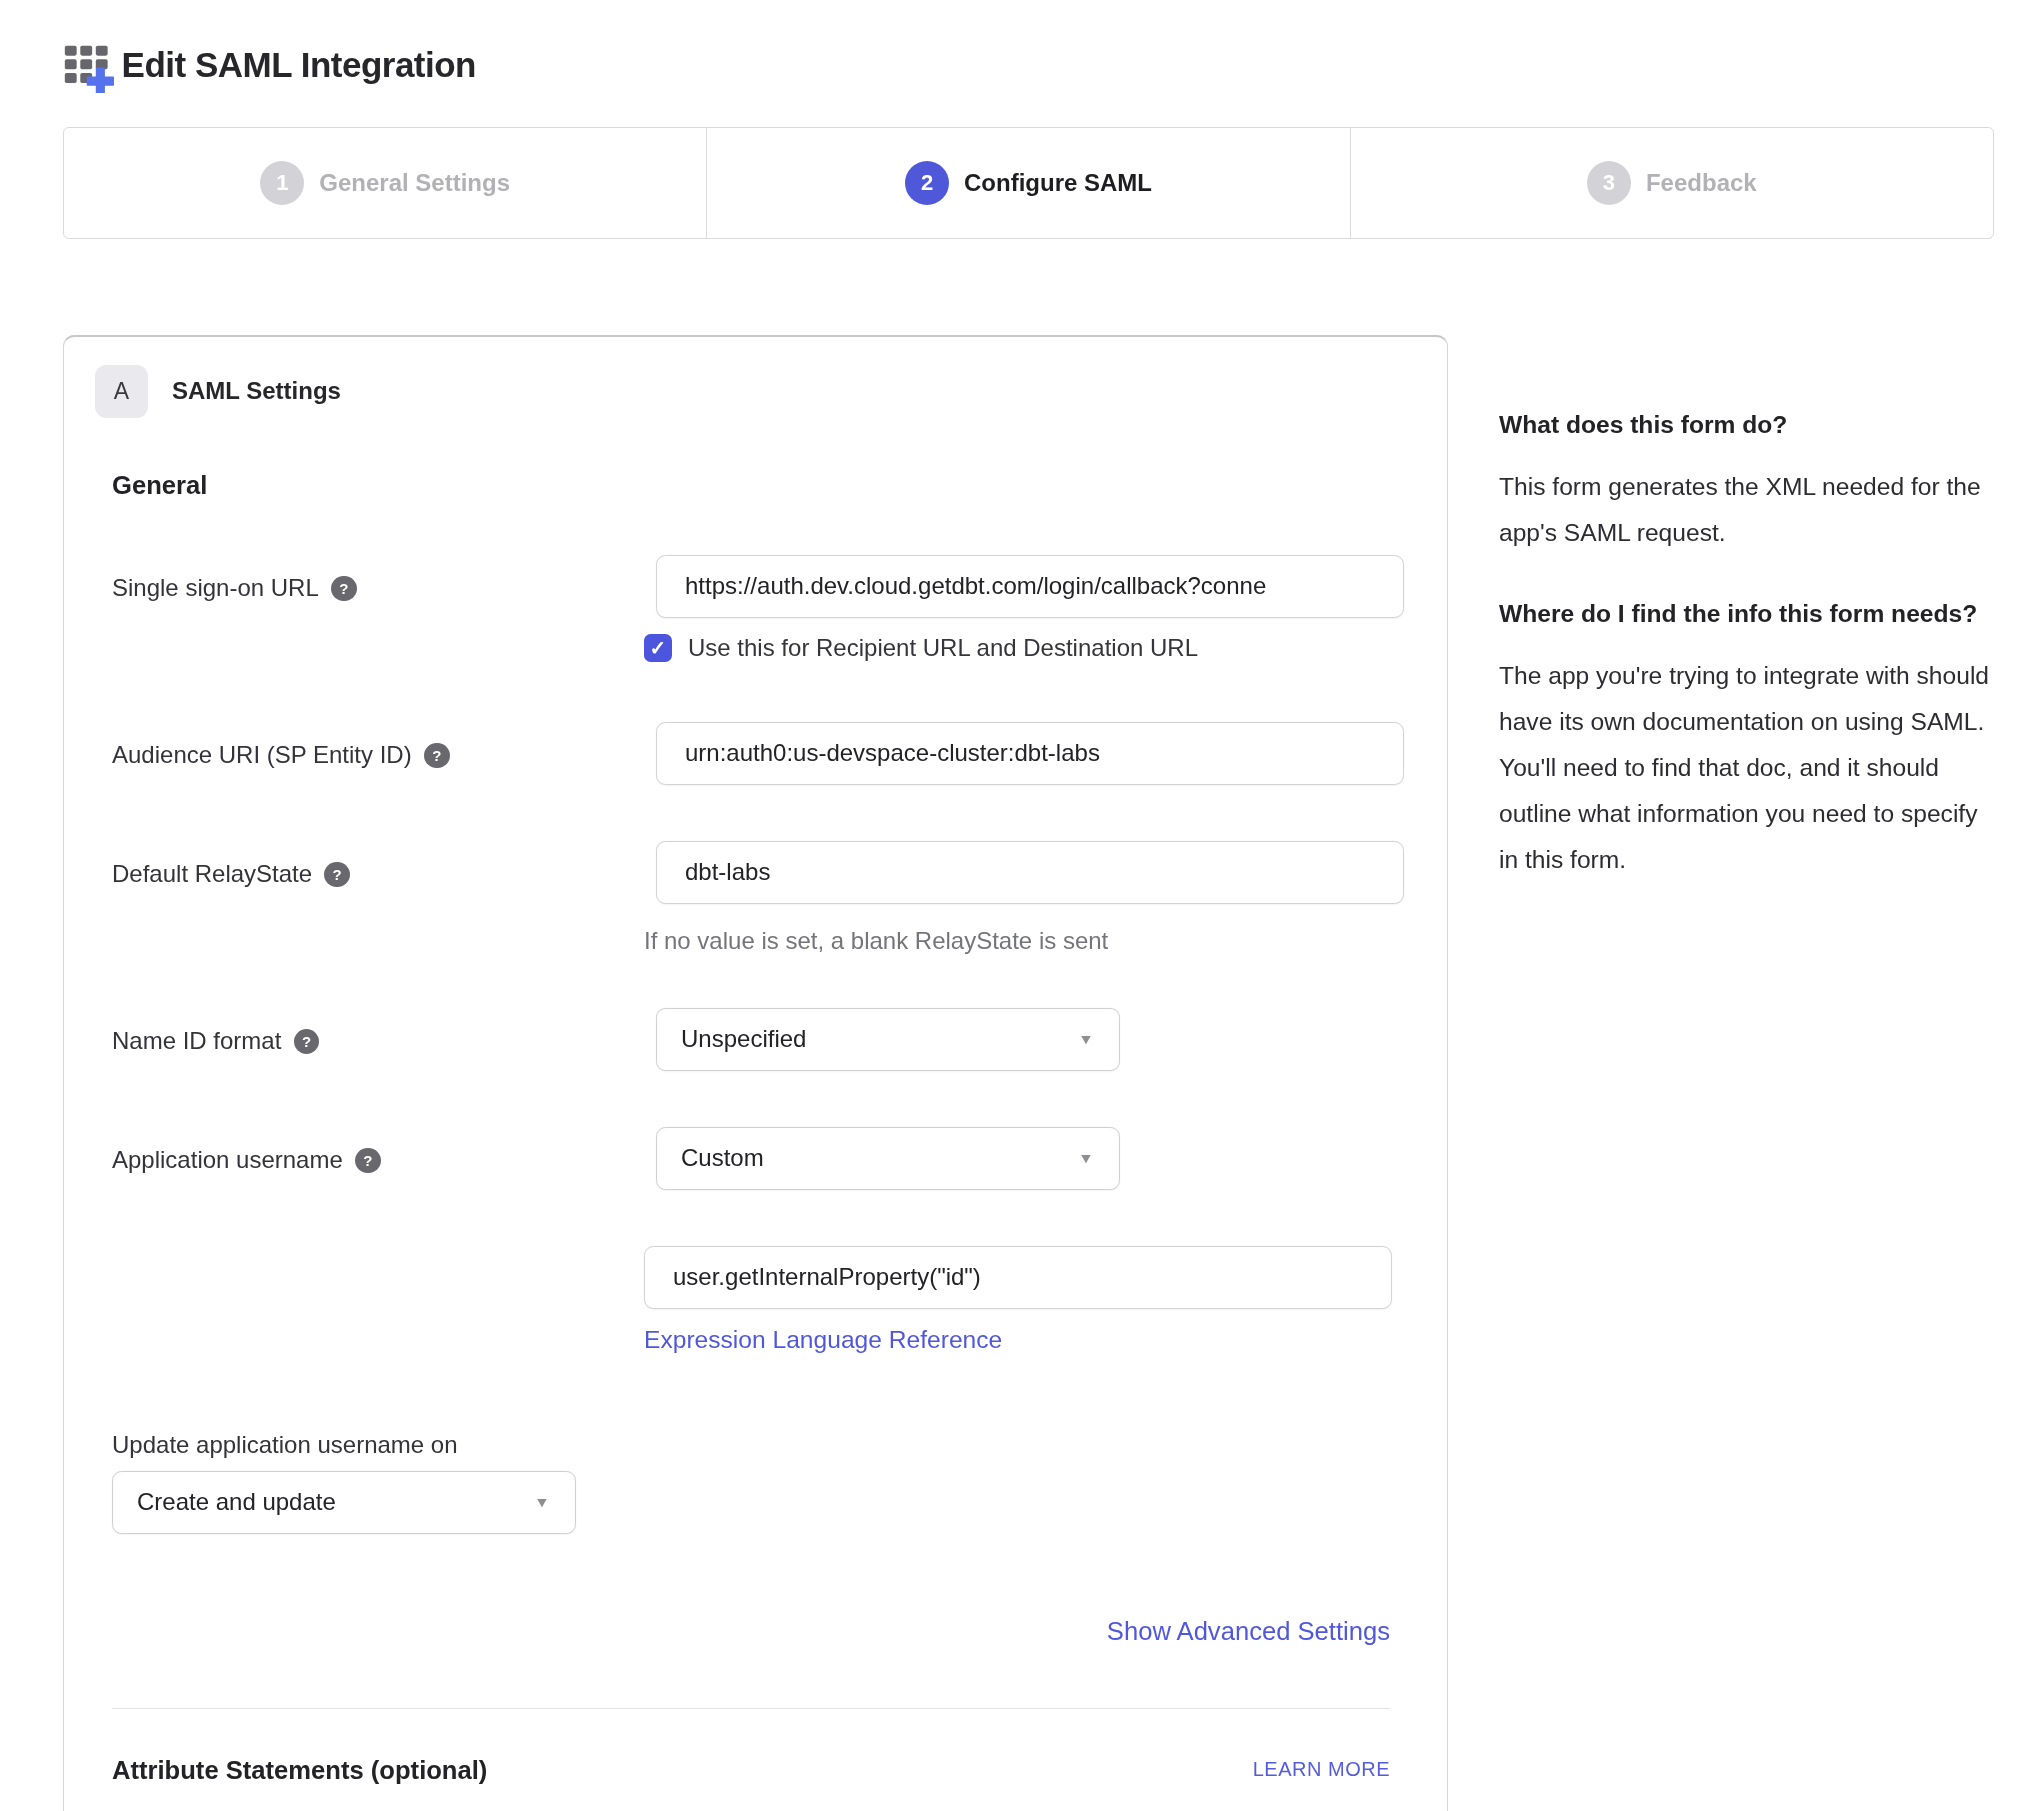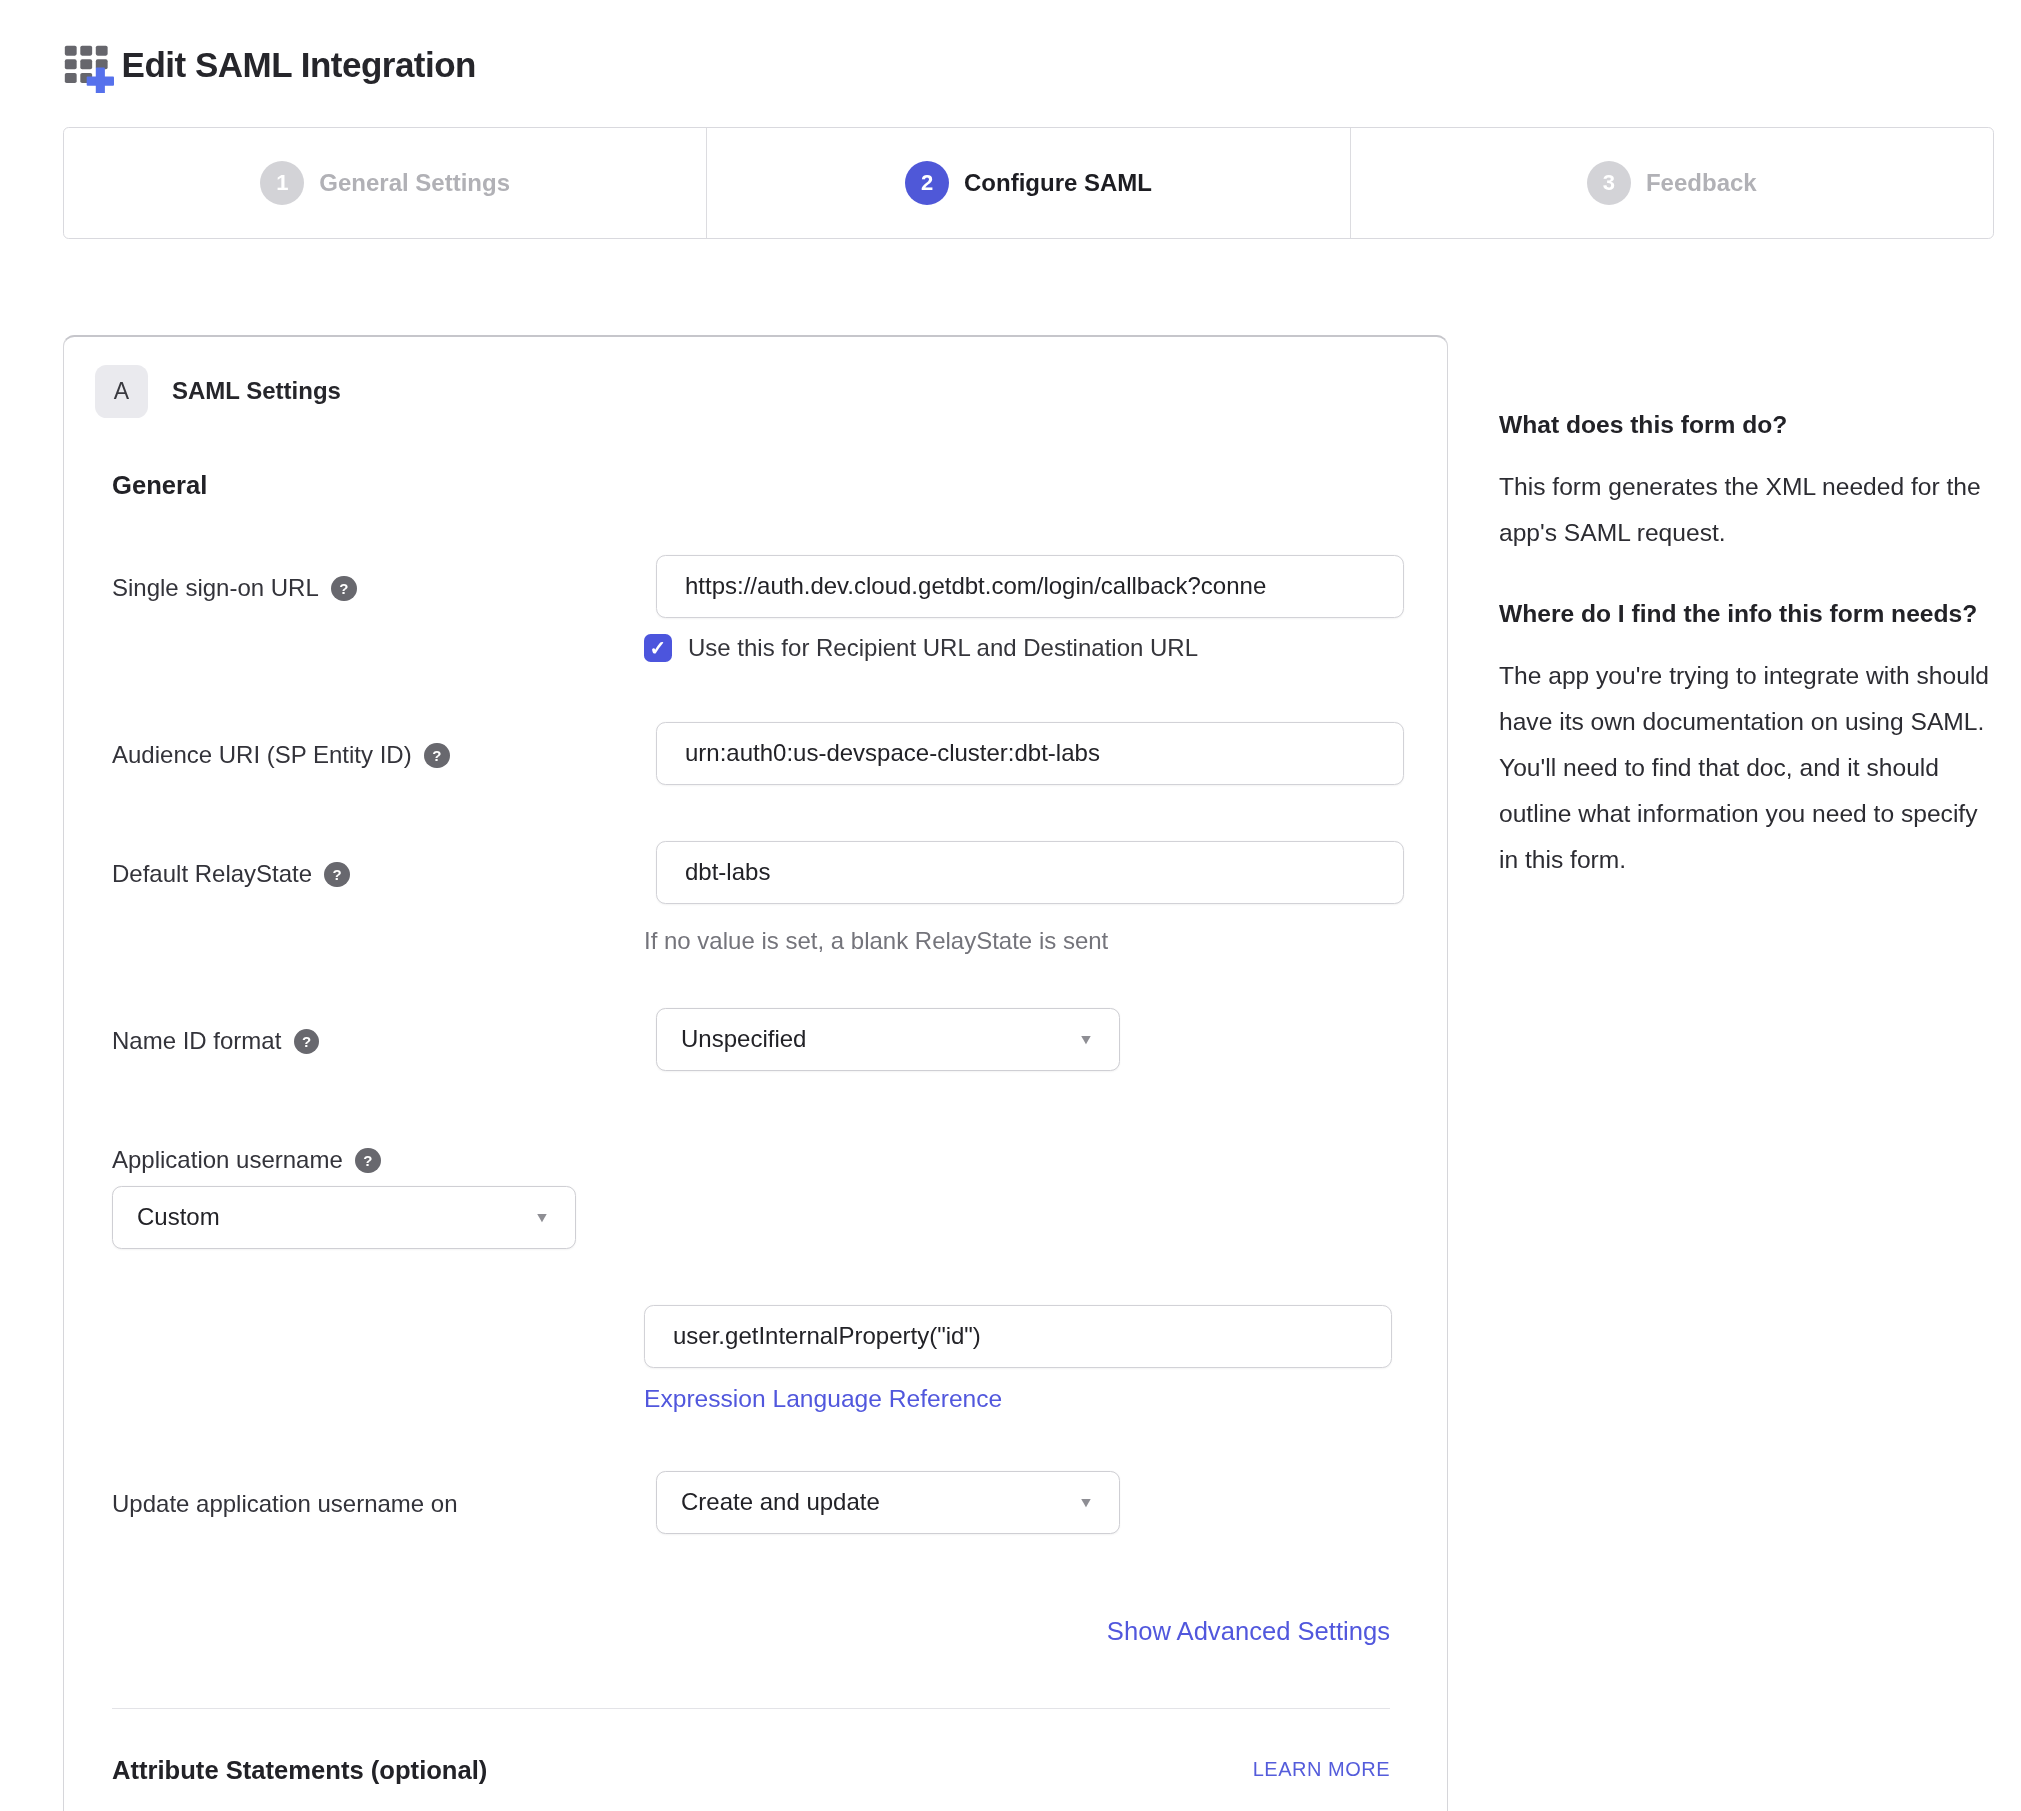--- a/index.html
+++ b/index.html
@@ -170,39 +170,39 @@
         </div>
         <div class="fctrl">
           <div class="select">
             <span>Unspecified</span>
             <span class="caret">▼</span>
           </div>
         </div>
       </div>
 
       
-      <div class="frow" style="margin-top:56px;flex-direction:column;">
+      <div class="frow" style="margin-top:56px;">
         <div class="flabel">
           <span>Application username</span><span class="help">?</span>
         </div>
         <div class="fctrl">
           <div class="select">
             <span>Custom</span>
             <span class="caret">▼</span>
           </div>
         </div>
       </div>
 
       <div class="sub-ctrl" style="margin-top:56px;">
         <input class="txt" type="text" value="user.getInternalProperty(&quot;id&quot;)" style="">
       </div>
       <a class="link expr-link">Expression Language Reference</a>
 
       
-      <div class="frow" style="margin-top:58px;">
+      <div class="frow" style="margin-top:58px;flex-direction:column;">
         <div class="flabel">Update application username on</div>
         <div class="fctrl">
           <div class="select">
             <span>Create and update</span>
             <span class="caret">▼</span>
           </div>
         </div>
       </div>
 
       <div class="adv-row">

